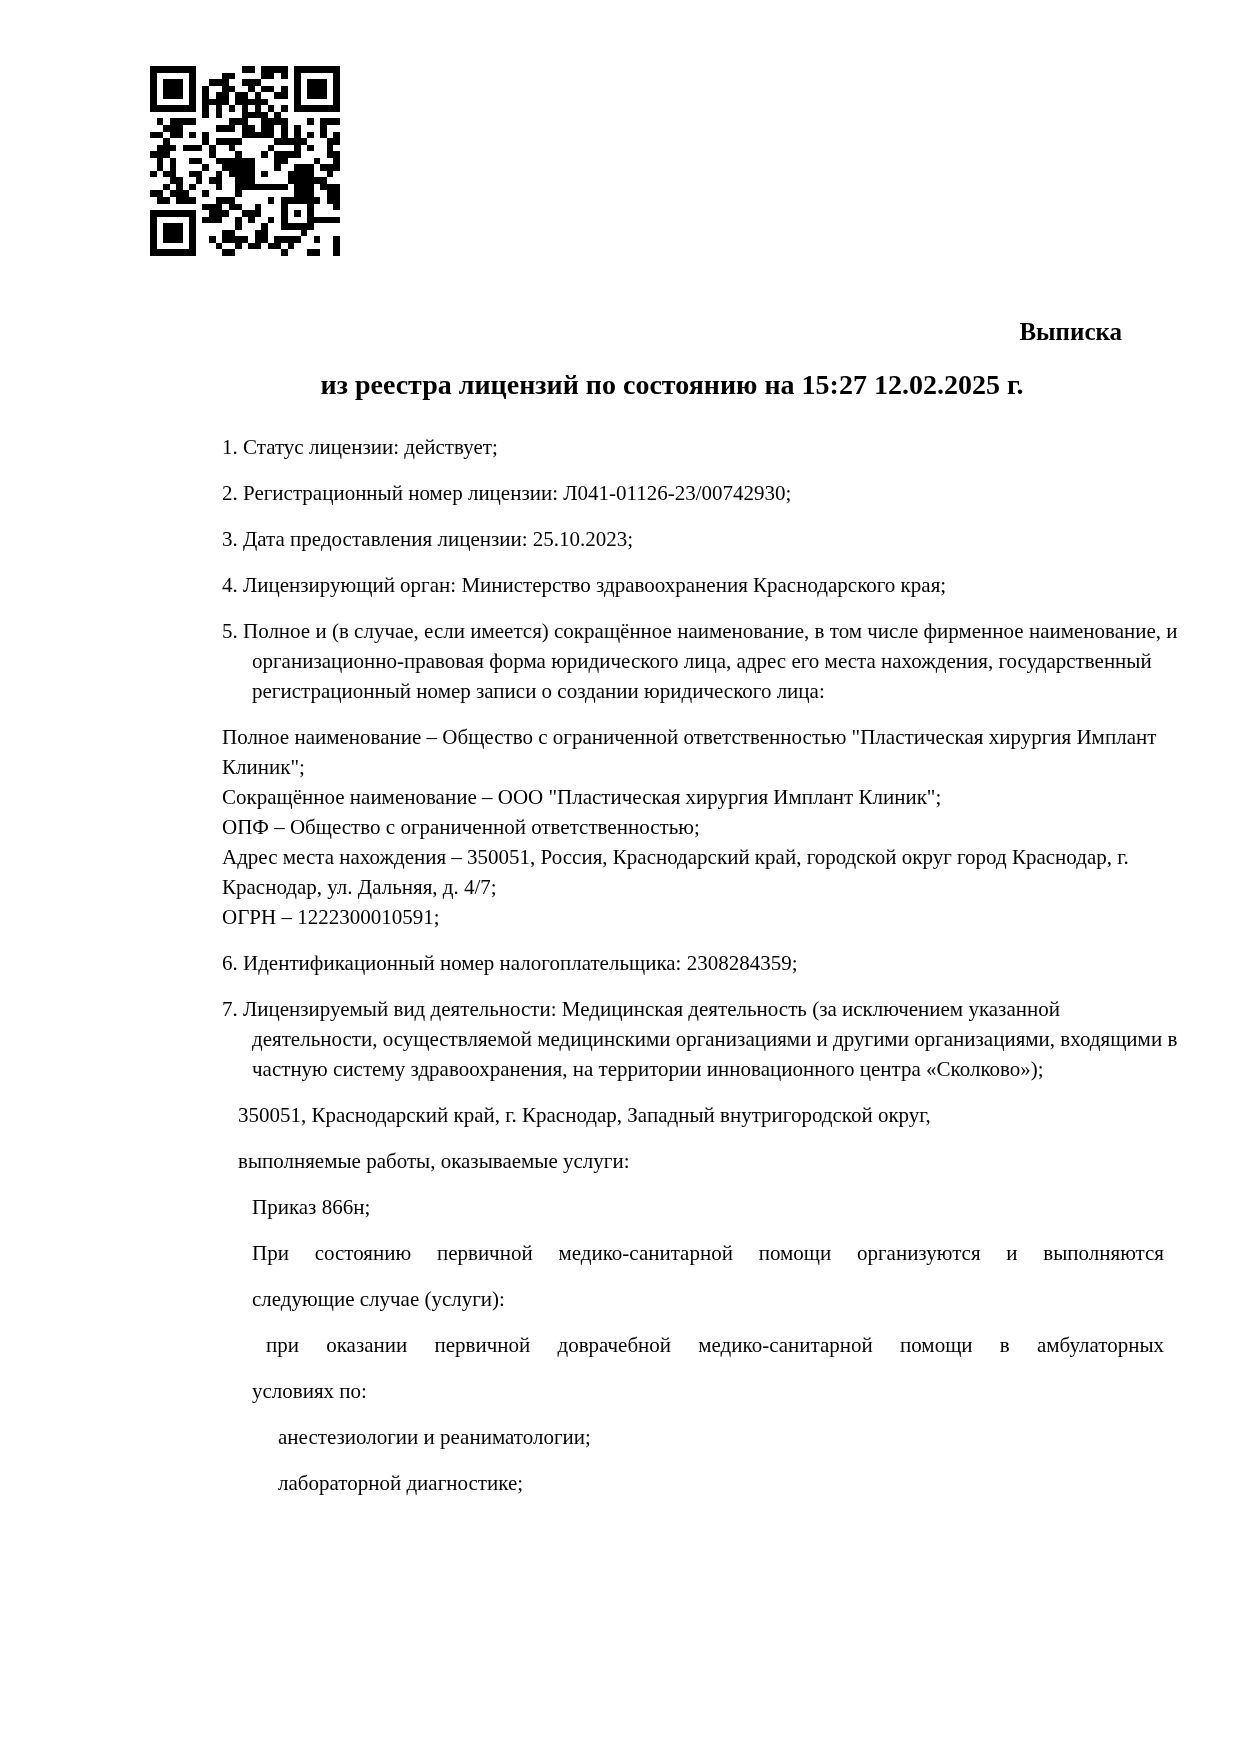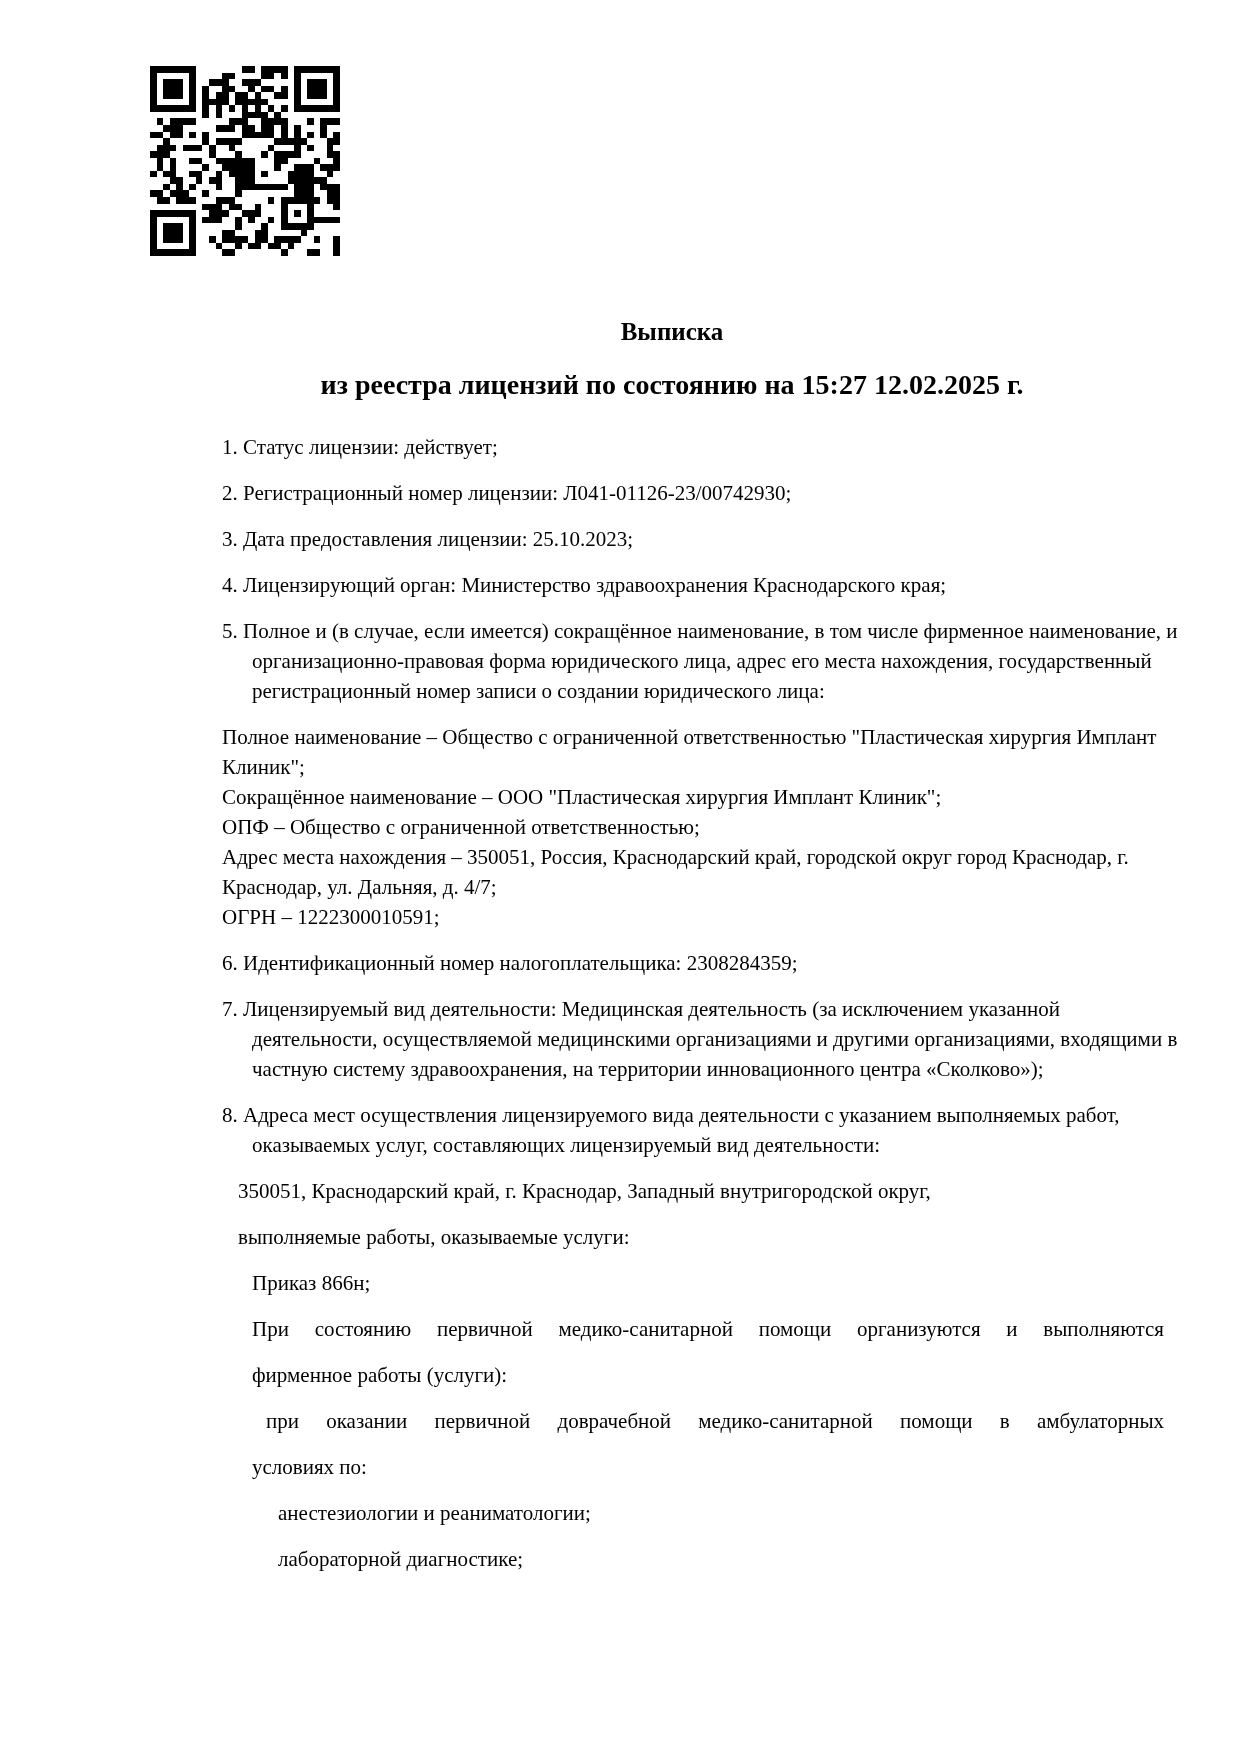--- a/index.html
+++ b/index.html
@@ -6,21 +6,21 @@
   body{
     width:1241px;height:1755px;
     font-family:"Liberation Serif","DejaVu Serif",serif;
     color:#000;
   }
   .page{position:relative;width:1241px;height:1755px;overflow:hidden;background:#fff;}
   .qr{position:absolute;left:150px;top:66px;width:190px;height:190px;}
   .content{position:absolute;left:222px;top:0;width:958px;font-size:21px;line-height:30px;}
   .doc-title{
     font-size:25px;line-height:34px;font-weight:bold;
-    text-align:center;margin:315px 58px 0 0;
+    text-align:right;margin:315px 58px 0 0;
   }
   .doc-subtitle{
     font-size:28px;line-height:34px;font-weight:bold;
     text-align:center;margin:19px 58px 0 0;
   }
   .item{margin:16px 0 0 0;padding-left:30px;text-indent:-30px;}
   .item.first{margin-top:30px;}
   .block{margin:16px 0 0 0;}
   .block p{margin:0;}
   .works{margin-top:16px;}
@@ -471,28 +471,27 @@
       <p class="line">Сокращённое наименование – ООО "Пластическая хирургия Имплант Клиник";</p>
       <p class="line">ОПФ – Общество с ограниченной ответственностью;</p>
       <p class="line">Адрес места нахождения – 350051, Россия, Краснодарский край, городской округ город Краснодар, г. Краснодар, ул. Дальняя, д. 4/7;</p>
       <p class="line">ОГРН – 1222300010591;</p>
     </div>
 
     <p class="item"><span>6.</span> <span>Идентификационный номер налогоплательщика: 2308284359;</span></p>
 
     <p class="item"><span>7.</span> <span>Лицензируемый вид деятельности: Медицинская деятельность (за исключением указанной деятельности, осуществляемой медицинскими организациями и другими организациями, входящими в частную систему здравоохранения, на территории инновационного центра «Сколково»);</span></p>
 
-    <p class="item"><span>8.</span> <span>Адреса мест осуществления лицензируемого вида деятельности с указанием выполняемых работ, оказываемых услуг, составляющих лицензируемый вид деятельности:</span></p>
 
     <div class="block works">
       <div class="line">350051, Краснодарский край, г. Краснодар, Западный внутригородской округ,</div>
       <div class="line">выполняемые работы, оказываемые услуги:</div>
       <div class="line ind1">Приказ 866н;</div>
       <div class="line ind1 just">При состоянию первичной медико-санитарной помощи организуются и выполняются</div>
-      <div class="line ind1">фирменное работы (услуги):</div>
+      <div class="line ind1">следующие случае (услуги):</div>
       <div class="line ind2 just">при оказании первичной доврачебной медико-санитарной помощи в амбулаторных</div>
       <div class="line ind1">условиях по:</div>
       <div class="line ind3">анестезиологии и реаниматологии;</div>
       <div class="line ind3">лабораторной диагностике;</div>
     </div>
 
   </main>
 </div>
 
 </body></html>

